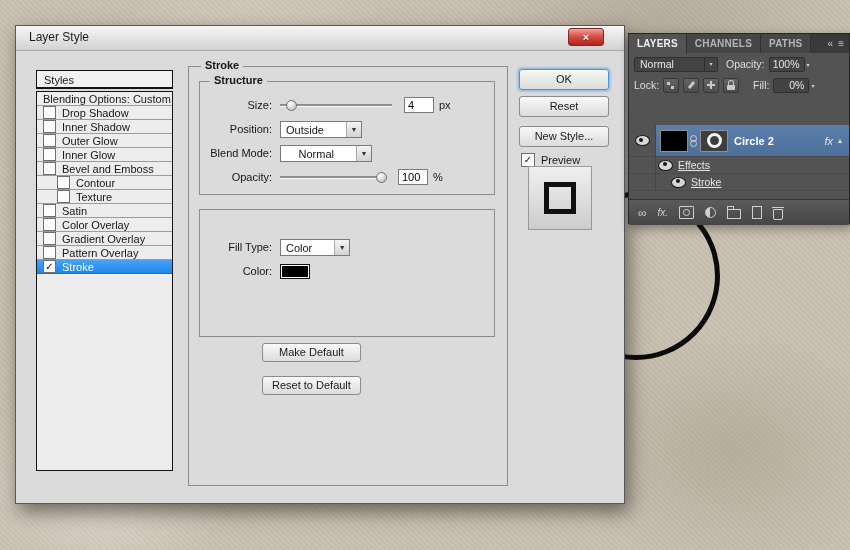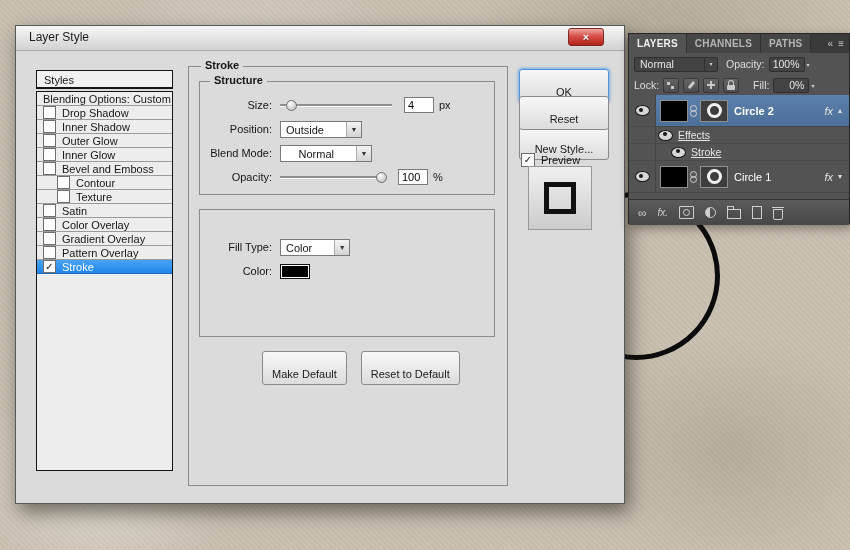--- a/index.html
+++ b/index.html
@@ -51,23 +51,23 @@
   .sl-track{position:absolute;left:0;right:0;top:5px;height:2px;background:#8f8f8f;border-bottom:1px solid #fbfbfb;}
   .sl-thumb{position:absolute;top:1px;width:9px;height:9px;border:1px solid #6f6f6f;border-radius:50%;
     background:radial-gradient(circle at 35% 30%, #ffffff, #b5b5b5);}
   .num{width:30px;height:16px;border:1px solid #7a7a7a;background:#fff;font-size:11px;font-family:inherit;padding:0 3px;box-sizing:border-box;}
   .unit{margin-left:5px;}
   .combo{display:inline-flex;align-items:stretch;border:1px solid #7a7a7a;background:#fff;height:17px;box-sizing:border-box;}
   .combo .val{padding:1px 22px 0 5px;line-height:15px;text-align:right;}
   .combo .arr{width:14px;background:linear-gradient(#f4f4f4,#d4d4d4);border-left:1px solid #aaa;
     font-size:7px;line-height:15px;text-align:center;color:#333;}
   .swatch{display:inline-block;width:28px;height:13px;background:#000;border:1px solid #111;box-shadow:0 0 0 1px #fff inset;}
-  .defaults{position:absolute;left:73px;top:284px;display:flex;gap:14px;}
+  .defaults{position:absolute;left:73px;top:276px;display:flex;gap:14px;flex-direction:column;}
   .btn{font-size:11px;font-family:inherit;color:#1a1a1a;background:linear-gradient(#f8f8f8,#dcdcdc);
-    border:1px solid #8a8a8a;border-radius:3px;padding:16px 9px;height:19px;line-height:13px;box-sizing:border-box;}
+    border:1px solid #8a8a8a;border-radius:3px;padding:2px 9px;height:19px;line-height:13px;box-sizing:border-box;}
   
   .act-btn{position:absolute;left:503px;width:90px;height:21px;text-align:center;}
   .ok{top:43px;border:1px solid #4f94d6;box-shadow:0 0 3px 1px rgba(86,157,224,.75);}
   .reset{top:70px;}
   .newstyle{top:100px;}
   .preview-row{position:absolute;left:505px;top:127px;display:flex;align-items:center;}
   .preview-row .cb{width:12px;height:12px;line-height:12px;}
   .thumb{position:absolute;left:512px;top:140px;width:62px;height:62px;border:1px solid #979797;
     background:linear-gradient(#f0f0f0,#cccccc);display:flex;align-items:center;justify-content:center;}
   .thumb .sq{width:22px;height:22px;border:5px solid #101010;}
@@ -94,21 +94,21 @@
   .lockbtn{width:14px;height:13px;background:linear-gradient(#646464,#4c4c4c);border:1px solid #383838;
     border-radius:2px;position:relative;display:inline-block;margin-left:4px;}
   .g-checker::before{content:"";position:absolute;left:3px;top:3px;width:3px;height:3px;background:#c9c9c9;box-shadow:4px 4px 0 #c9c9c9;}
   .g-brush::before{content:"";position:absolute;left:6px;top:2px;width:3px;height:8px;background:#c9c9c9;border-radius:1px;transform:rotate(40deg);}
   .g-move::before{content:"";position:absolute;left:3px;top:5px;width:8px;height:2px;background:#c9c9c9;}
   .g-move::after{content:"";position:absolute;left:6px;top:2px;width:2px;height:8px;background:#c9c9c9;}
   .g-lock::before{content:"";position:absolute;left:4px;top:1px;width:4px;height:4px;border:1.5px solid #c9c9c9;border-bottom:none;border-radius:3px 3px 0 0;}
   .g-lock::after{content:"";position:absolute;left:3px;top:6px;width:8px;height:5px;background:#c9c9c9;border-radius:1px;}
   .layers-list{height:104px;overflow:hidden;}
   .lrow{display:flex;align-items:center;border-bottom:1px solid #494949;box-sizing:border-box;}
-  .lrow.main{height:32px;}
+  .lrow.main{height:32px;margin-top:30px;}
   .lrow.sub{height:17px;text-decoration:underline;}
   .eyecol{width:26px;align-self:stretch;border-right:1px solid #454545;display:flex;align-items:center;justify-content:center;flex:0 0 auto;}
   .lrow.selected .rowbody{background:linear-gradient(#5b80ab,#4c6f99);}
   .rowbody{flex:1;display:flex;align-items:center;align-self:stretch;}
   .eye{width:13px;height:9px;border:1px solid #161616;border-radius:50%;background:#d6d6d6;position:relative;display:inline-block;flex:0 0 auto;}
   .eye::after{content:"";position:absolute;width:4px;height:4px;background:#161616;border-radius:50%;left:3.5px;top:1.5px;}
   .lthumb{width:26px;height:20px;background:#000;border:1px solid #8f8f8f;margin-left:4px;flex:0 0 auto;}
   .linkicon{width:11px;display:flex;flex-direction:column;align-items:center;flex:0 0 auto;}
   .linkicon i{display:block;width:5px;height:5px;border:1.5px solid #cfcfcf;border-radius:50%;}
   .linkicon i + i{margin-top:-2px;}

